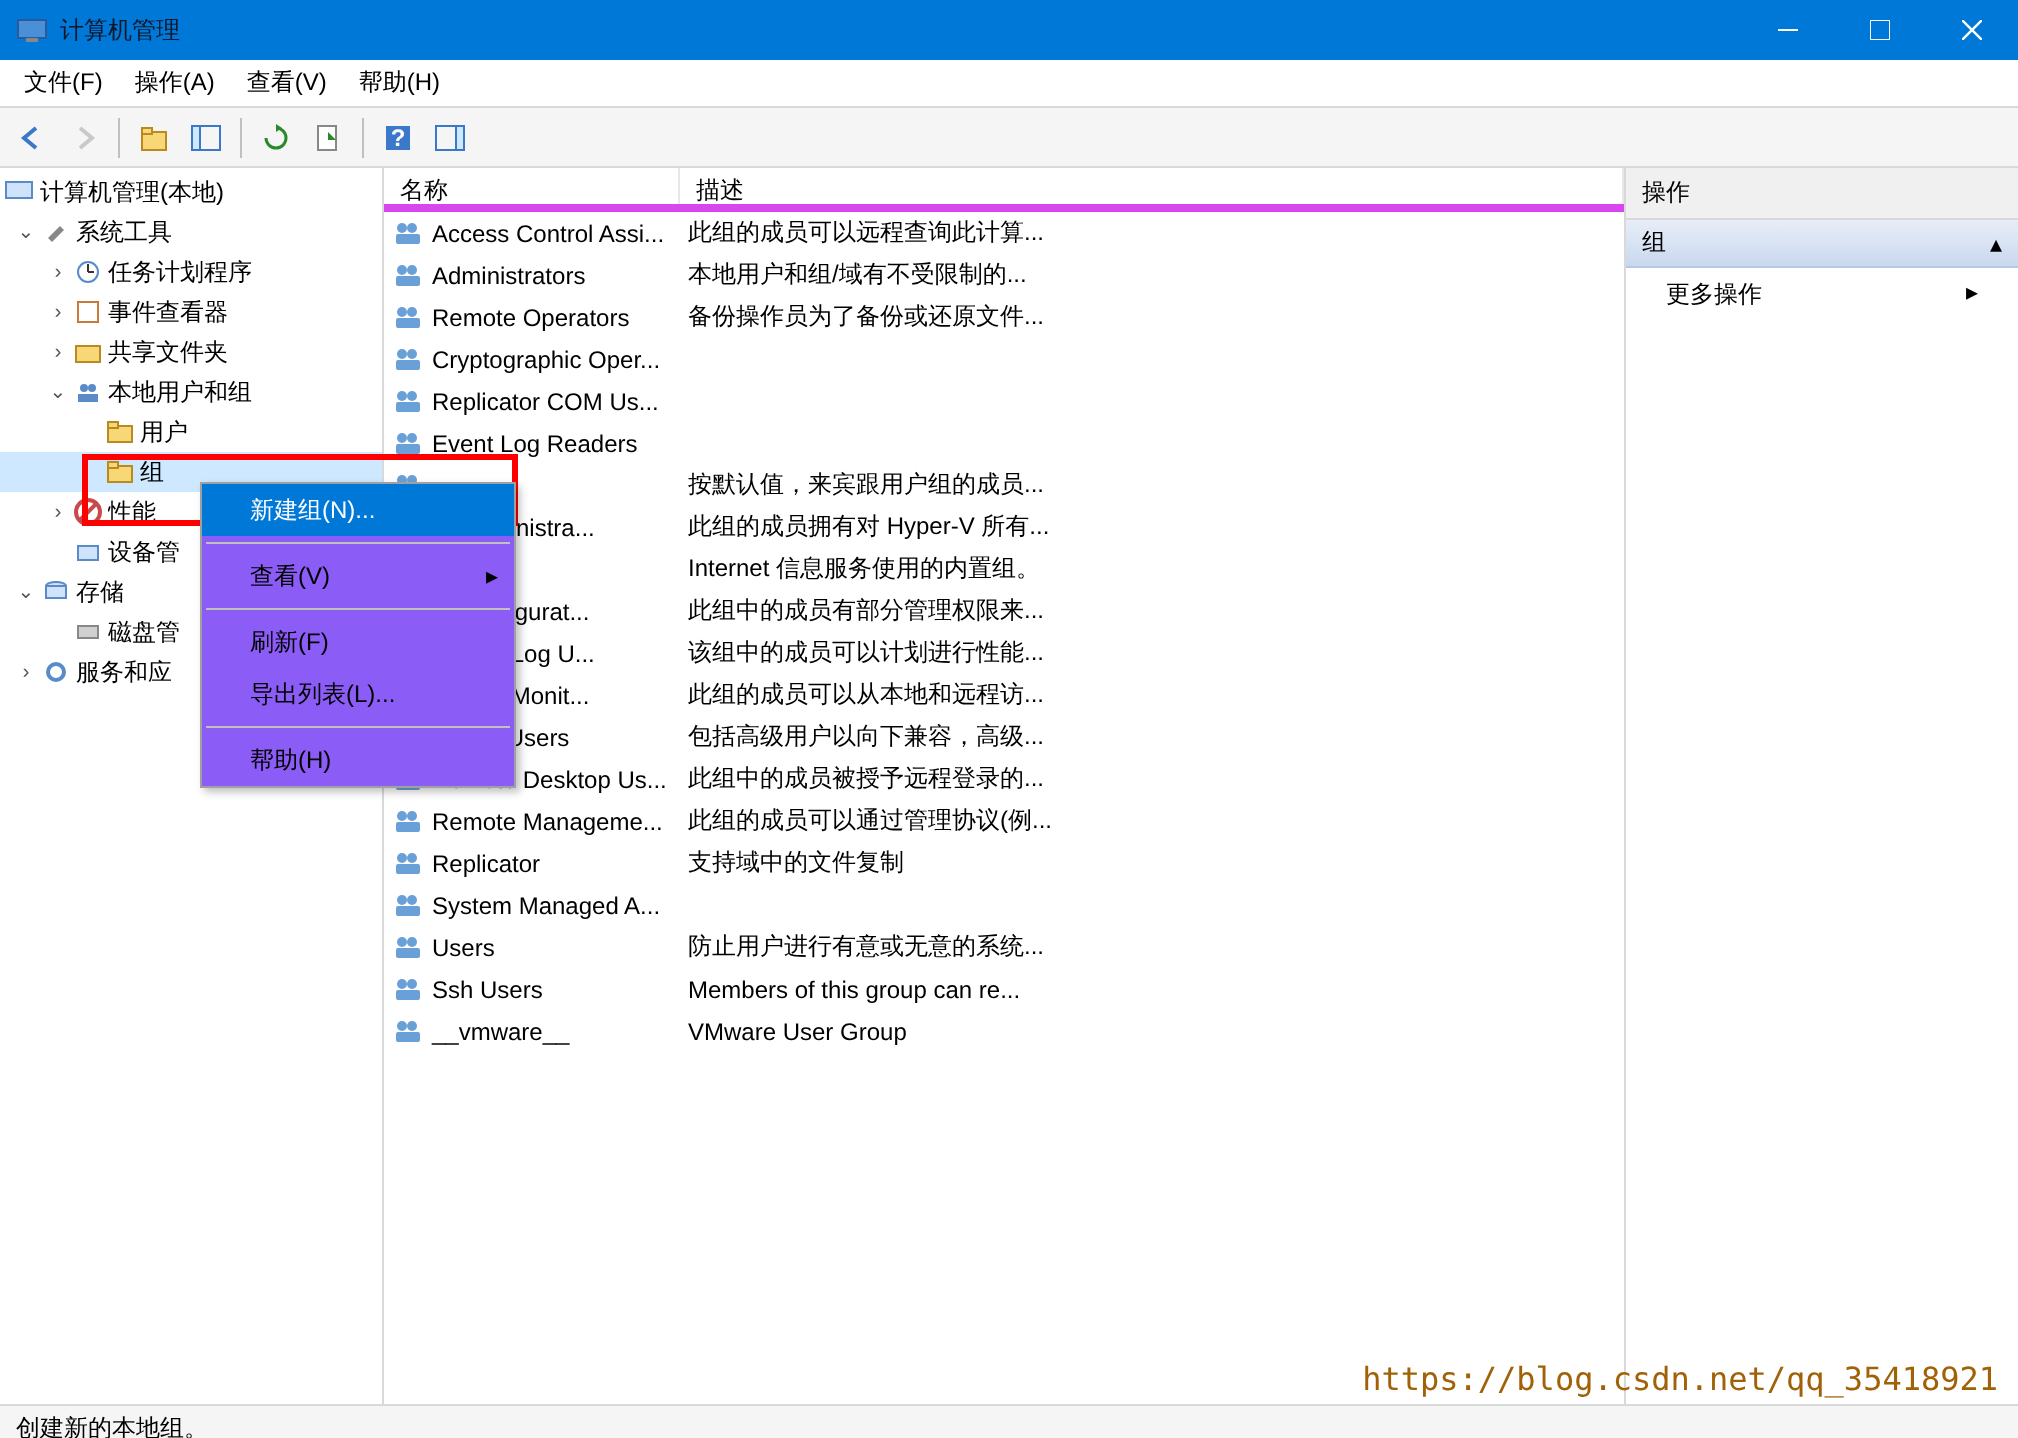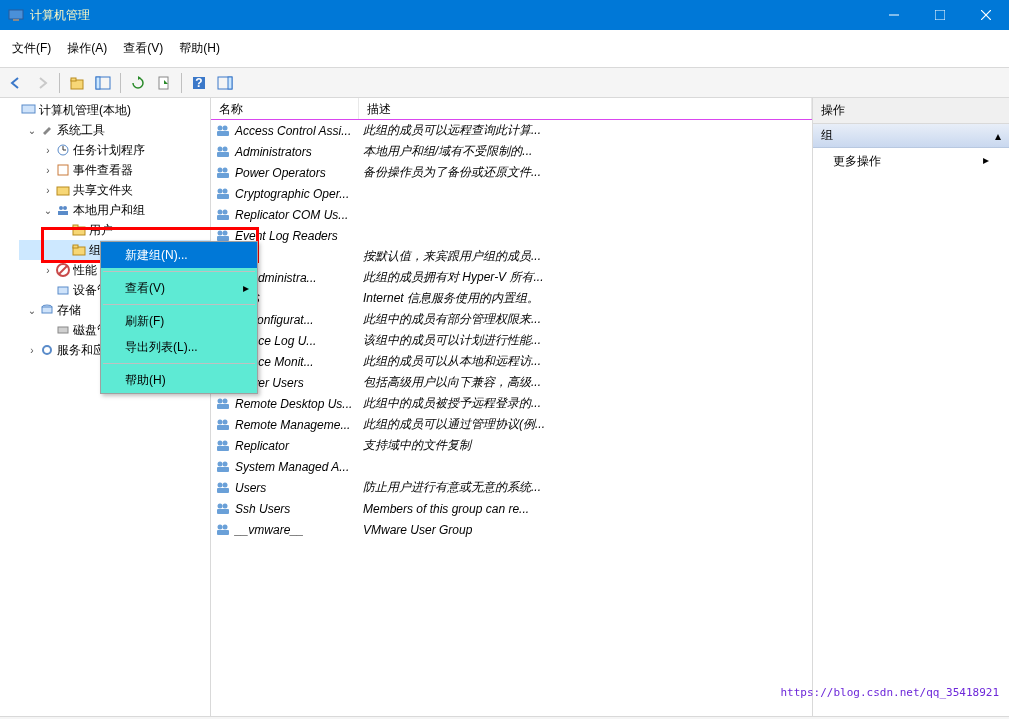--- a/index.html
+++ b/index.html
@@ -1,63 +1,63 @@
 <!DOCTYPE html>
 <html><head>
 <meta charset="utf-8">
 <style>
 * { box-sizing: border-box; margin: 0; padding: 0; font-family: "Microsoft YaHei", "Segoe UI", sans-serif; font-size: 12px; }
 body { width: 1009px; height: 719px; background: #fff; overflow: hidden; position: relative; }
 
-.titlebar { height: 30px; background: #0078d7; color: #fef9c3; display: flex; align-items: center; padding-left: 8px; }
+.titlebar { height: 30px; background: #0078d7; color: #0f172a; display: flex; align-items: center; padding-left: 8px; }
 .titlebar .app-icon { width: 16px; height: 16px; margin-right: 6px; display: inline-flex; align-items: center; justify-content: center; }
 .titlebar .title { flex: 1; font-size: 12px; }
 .titlebar .winbtn { width: 46px; height: 30px; display: flex; align-items: center; justify-content: center; color: #fff; }
 
-.menubar { height: 38px; display: flex; align-items: center; padding: 0 4px; border-bottom: 1px solid #d9d9d9; background: #fff; }
+.menubar { height: 24px; display: flex; align-items: center; padding: 0 4px; border-bottom: 1px solid #d9d9d9; background: #fff; }
 .menubar .item { padding: 2px 8px; }
 
 .toolbar { height: 30px; display: flex; align-items: center; padding: 0 4px; gap: 2px; border-bottom: 1px solid #d9d9d9; background: #f5f5f5; }
 .toolbar .sep { width: 1px; height: 20px; background: #c0c0c0; margin: 0 3px; }
 .toolbar .btn { width: 24px; height: 24px; display: flex; align-items: center; justify-content: center; border: 1px solid transparent; }
 
-.main { display: flex; height: 618px; margin-left: 19px; }
+.main { display: flex; height: 618px; }
 .tree { width: 192px; border-right: 1px solid #d9d9d9; overflow: auto; position: relative; padding-top: 2px; }
 .tree-row { display: flex; align-items: center; height: 20px; white-space: nowrap; }
 .tree-row .sp { display:inline-block; }
 .tree-row .tw { width: 14px; text-align: center; color: #555; font-size: 10px; cursor: pointer; }
 .tree-row .ic { width: 16px; height: 16px; margin-right: 2px; display:inline-flex; align-items:center; justify-content:center; }
 .tree-row.sel { background: #cde8ff; }
 .tree-row .lbl.cut { overflow: hidden; }
 
 .redbox { position: absolute; border: 3px solid #ff0000; pointer-events: none; }
 
 .listpane { flex: 1; display: flex; flex-direction: column; border-right: 1px solid #d9d9d9; position: relative; }
-.listhdr { display: flex; height: 22px; border-bottom: 1px solid #d946ef; background: #fff; }
+.listhdr { display: flex; height: 22px; border-bottom: 4px solid #d946ef; background: #fff; }
 .listhdr .col { padding: 3px 8px; border-right: 1px solid #e8e8e8; }
 .listbody { flex: 1; overflow: auto; }
-.lrow { display: flex; height: 21px; align-items: center; font-style: italic; }
+.lrow { display: flex; height: 21px; align-items: center; }
 .lrow .c1 { width: 148px; padding-left: 4px; display: flex; align-items: center; overflow: hidden; white-space: nowrap; }
 .lrow .c1 .ic { width: 16px; height: 16px; margin-right: 4px; flex-shrink:0; }
 .lrow .c2 { flex: 1; padding-left: 4px; overflow: hidden; white-space: nowrap; text-overflow: ellipsis; }
 
 .actions { width: 196px; display: flex; flex-direction: column; }
 .actions .hdr { padding: 4px 8px; background: #f0f0f0; border-bottom: 1px solid #d9d9d9; font-weight: normal; }
 .actions .grouphdr { background: linear-gradient(#e8eef8,#c9d8ef); padding: 3px 8px; display:flex; justify-content: space-between; align-items:center; border-bottom:1px solid #b8c8e0; }
 .actions .actitem { padding: 5px 20px; display:flex; justify-content:space-between; }
 
-.context { position: absolute; background: #5eead4; border: 1px solid #a0a0a0; box-shadow: 2px 2px 4px rgba(0,0,0,.25); width: 158px; z-index: 50; }
+.context { position: absolute; background: #8b5cf6; border: 1px solid #a0a0a0; box-shadow: 2px 2px 4px rgba(0,0,0,.25); width: 158px; z-index: 50; }
 .context .mi { height: 26px; display: flex; align-items: center; padding: 0 24px; position: relative; }
 .context .mi.highlight { background: #0078d7; color: #fff; }
 .context .misep { height: 1px; background: #c0c0c0; margin: 3px 2px; }
 .context .arrow { position: absolute; right: 8px; }
 
 .status { height: 22px; border-top: 1px solid #d9d9d9; padding: 3px 8px; background: #f5f5f5; }
 
-.watermark { position: absolute; right: 10px; bottom: 20px; color: #6d28d9; font-size: 11px; font-family: monospace; pointer-events:none; }
+.watermark { position: absolute; right: 10px; bottom: 20px; color: #a16207; font-size: 16px; font-family: monospace; pointer-events:none; }
 
 
 svg { display:block; }
 </style>
 </head>
 <body>
 
 <div class="titlebar">
   <span class="app-icon">
     <svg width="16" height="16">
@@ -315,21 +315,21 @@
         </div>
         <div class="lrow">
           <div class="c1">
             <span class="ic">
               <svg width="16" height="16">
                 <circle cx="5" cy="5" r="2.5" fill="#6aa0d8"></circle>
                 <circle cx="10" cy="5" r="2.5" fill="#6aa0d8"></circle>
                 <rect x="2" y="8" width="12" height="5" rx="1" fill="#6aa0d8"></rect>
               </svg>
             </span>
-            <span>Power Operators</span>
+            <span>Remote Operators</span>
           </div>
           <div class="c2">备份操作员为了备份或还原文件...</div>
         </div>
         <div class="lrow">
           <div class="c1">
             <span class="ic">
               <svg width="16" height="16">
                 <circle cx="5" cy="5" r="2.5" fill="#6aa0d8"></circle>
                 <circle cx="10" cy="5" r="2.5" fill="#6aa0d8"></circle>
                 <rect x="2" y="8" width="12" height="5" rx="1" fill="#6aa0d8"></rect>

